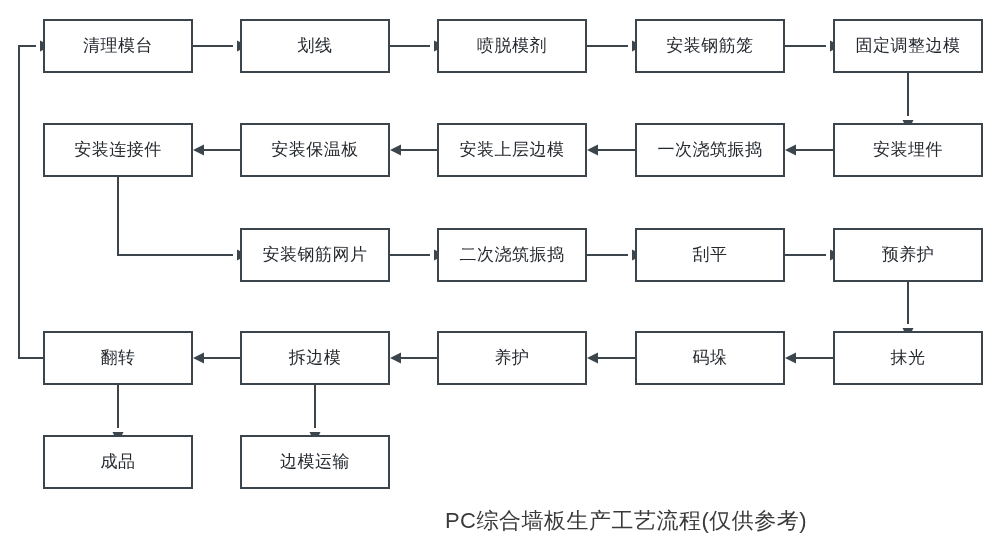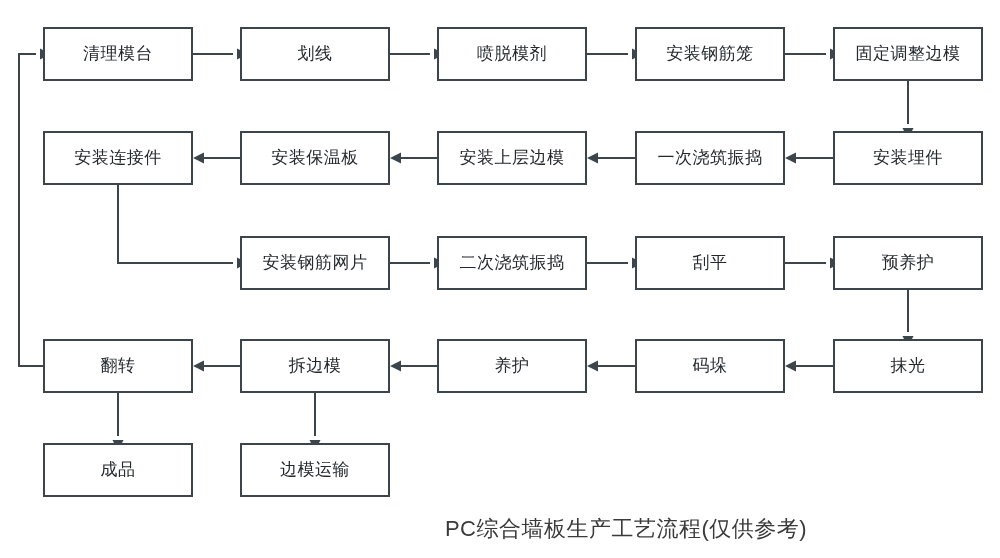--- a/index.html
+++ b/index.html
@@ -10,21 +10,21 @@
   body {
     width: 1000px;
     height: 558px;
     position: relative;
     overflow: hidden;
     font-family: "Liberation Sans", "DejaVu Sans", sans-serif;
   }
   #flow-root {
     position: absolute;
     left: 0;
-    top: 8px;
+    top: 0;
     width: 1000px;
     height: 526px;
   }
   svg.flow-svg {
     display: block;
     width: 1000px;
     height: 558px;
   }
   .node-rect {
     fill: #ffffff;

